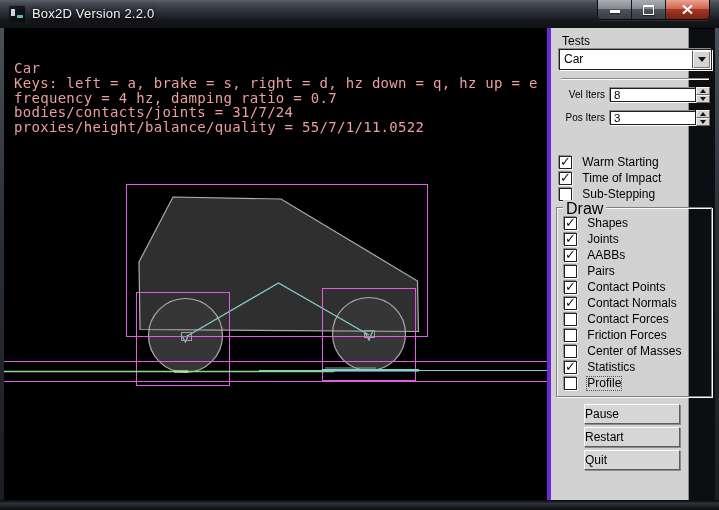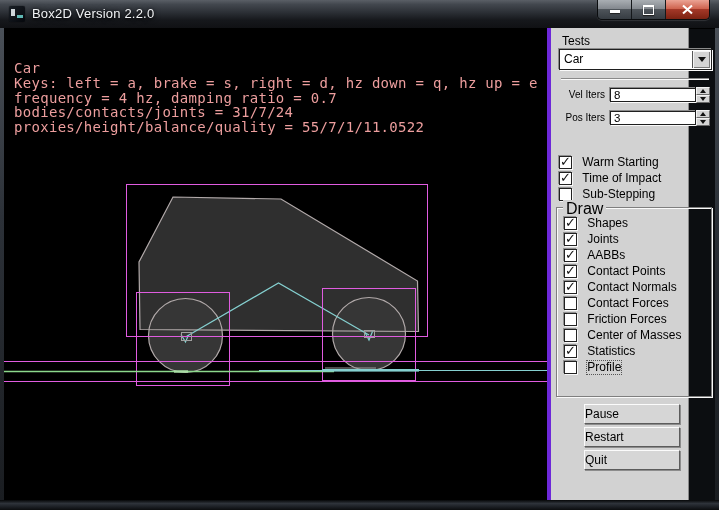--- a/index.html
+++ b/index.html
@@ -239,20 +239,24 @@
   </div>
           <div class="check-row">
     <span class="checkbox checked"><span class="check">✓</span></span>
     <span class="check-label">Joints</span>
   </div>
           <div class="check-row">
     <span class="checkbox checked"><span class="check">✓</span></span>
     <span class="check-label">AABBs</span>
   </div>
           <div class="check-row">
+    <span class="checkbox"></span>
+    <span class="check-label">Pairs</span>
+  </div>
+          <div class="check-row">
     <span class="checkbox checked"><span class="check">✓</span></span>
     <span class="check-label">Contact Points</span>
   </div>
           <div class="check-row">
     <span class="checkbox checked"><span class="check">✓</span></span>
     <span class="check-label">Contact Normals</span>
   </div>
           <div class="check-row">
     <span class="checkbox"></span>
     <span class="check-label">Contact Forces</span>

